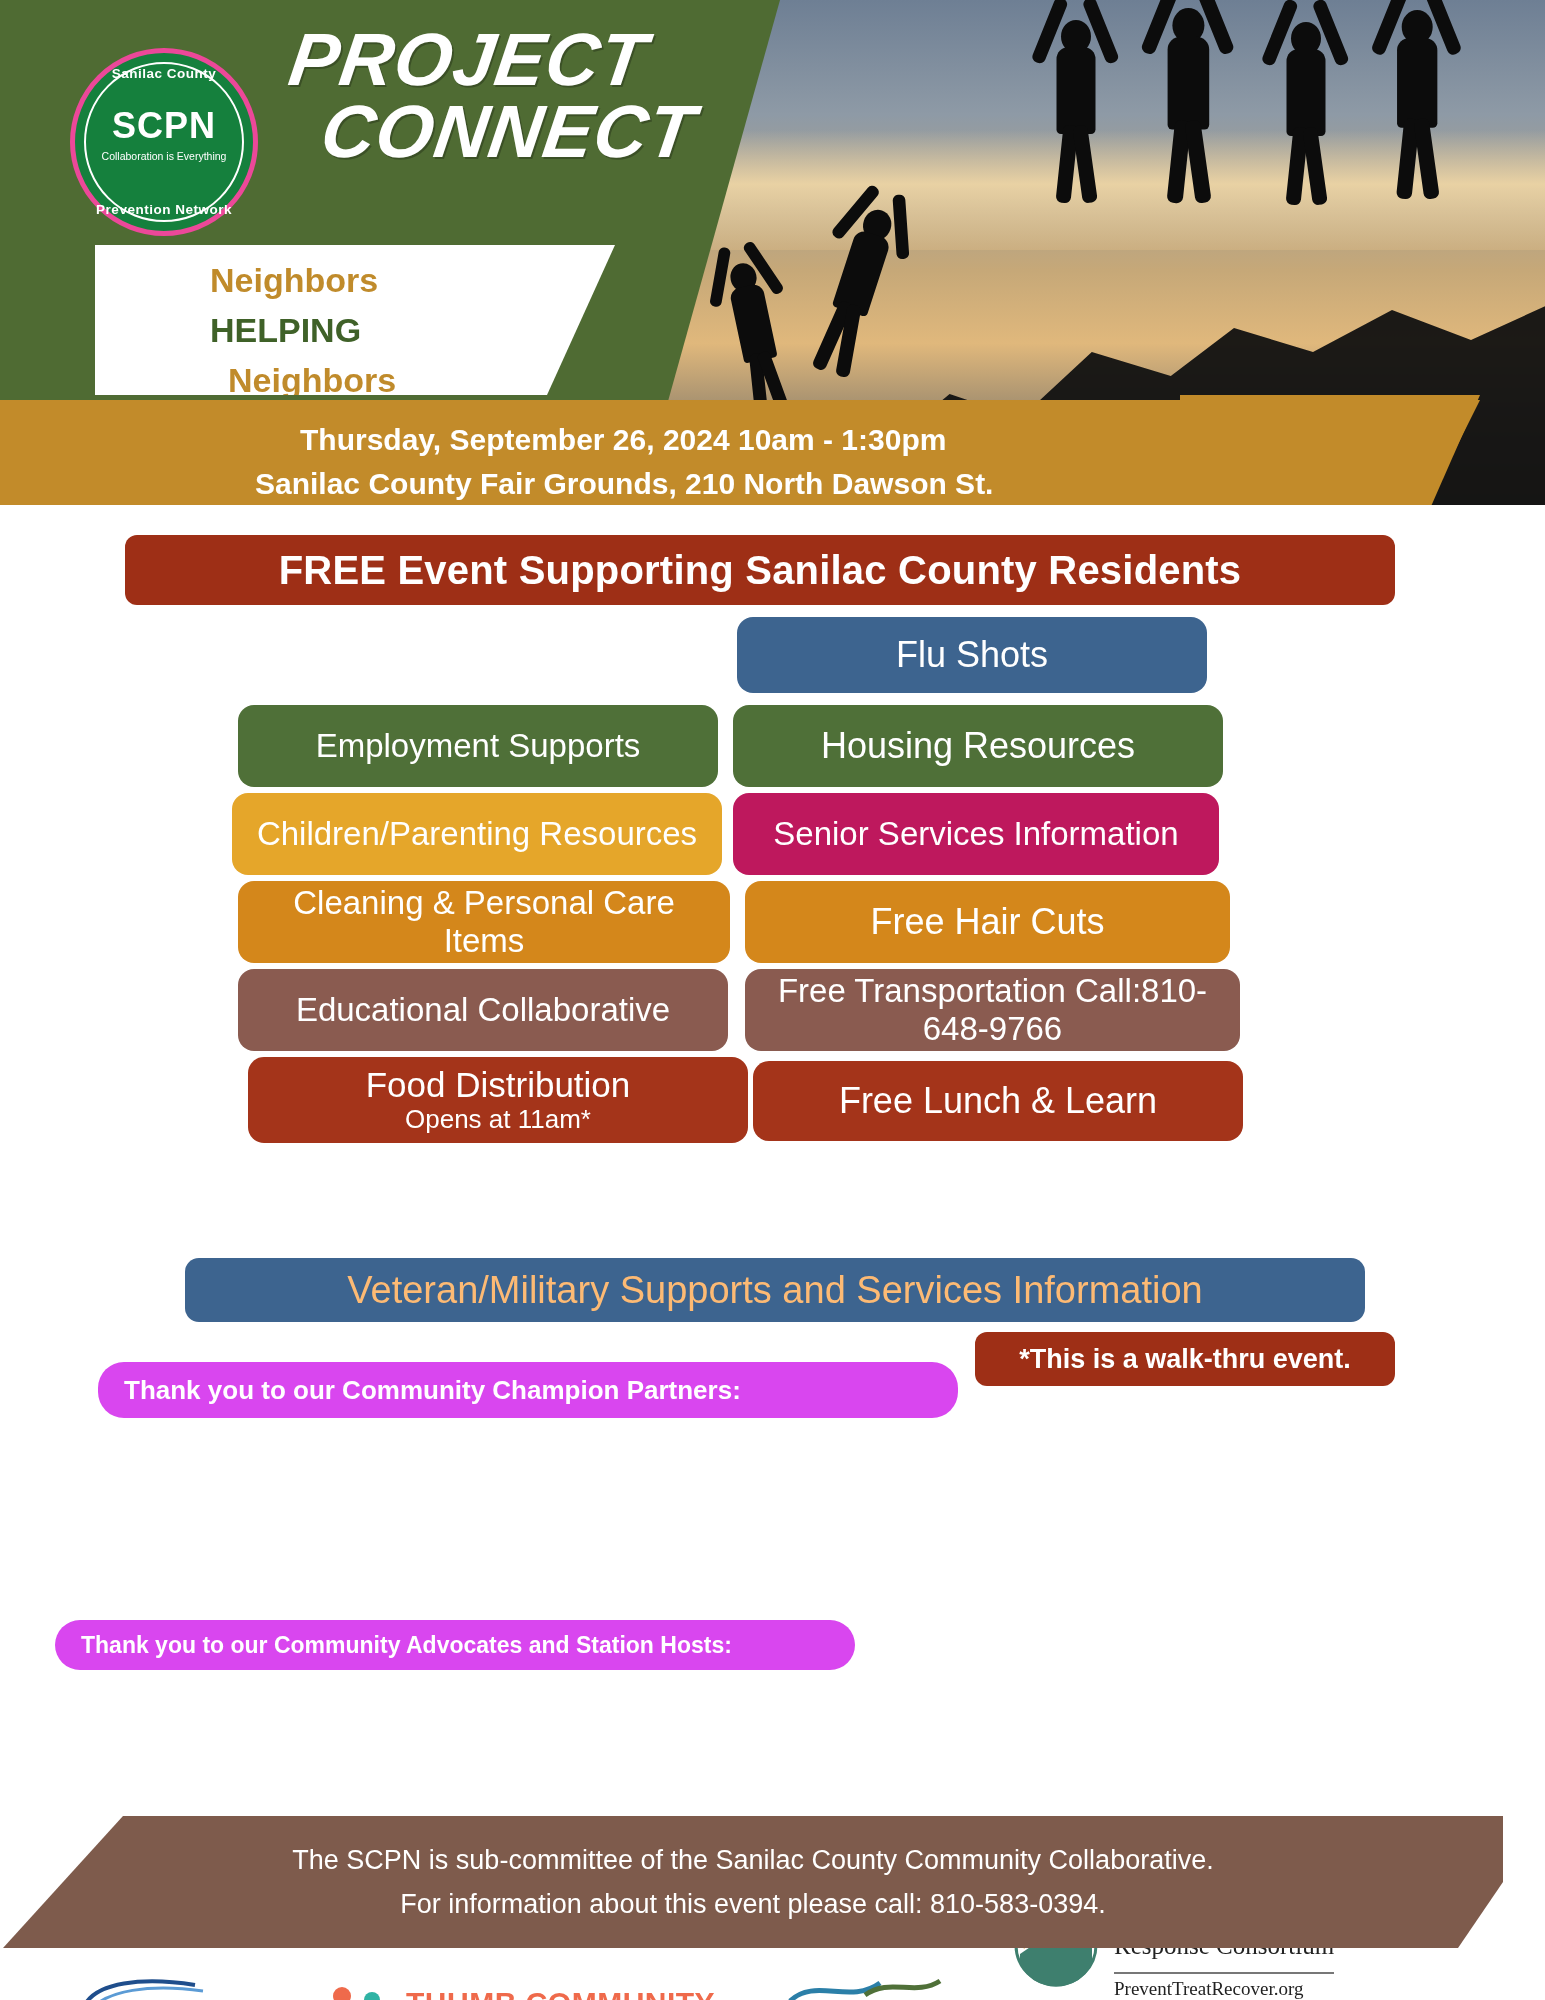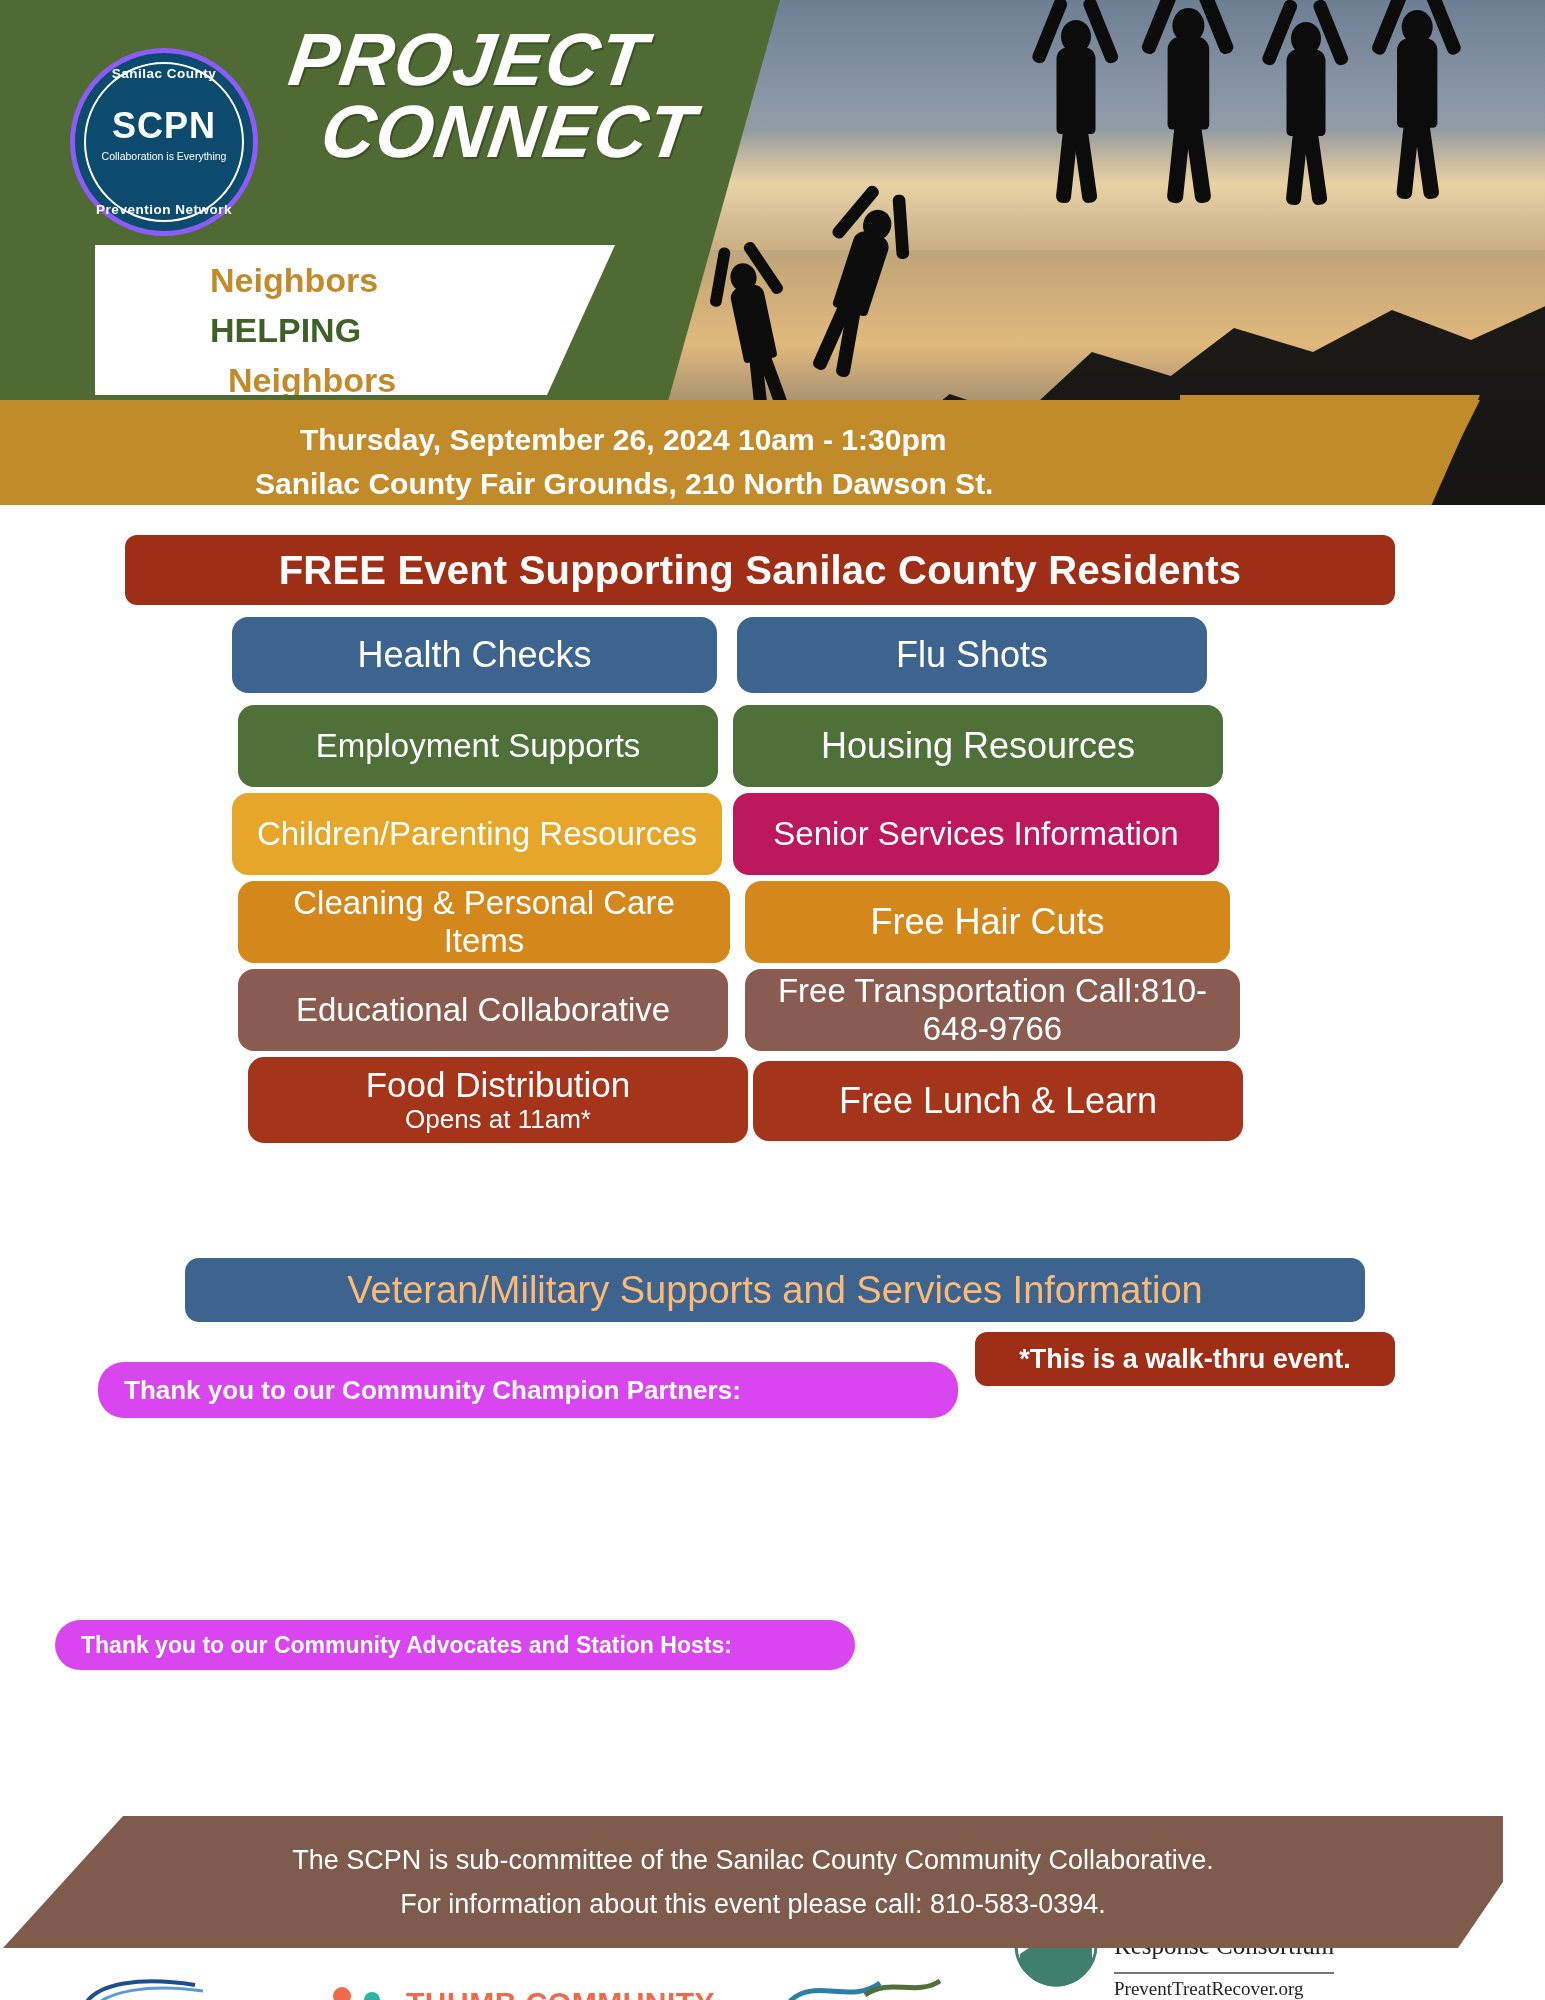--- a/index.html
+++ b/index.html
@@ -53,21 +53,21 @@
     position:absolute; left:1180px; top:395px; width:300px; height:125px;
     background:#c28b2a;
     clip-path: polygon(0 0, 300px 0, 245px 125px, 0 125px);
   }
   .hdr-white-strip {
     position:absolute; left:0; top:505px; width:1545px; height:15px; background:#fff;
   }
 
   .seal {
     position:absolute; left:70px; top:48px; width:188px; height:188px; border-radius:50%;
-    background:#0c4a6e; border:5px solid #8b5cf6; color:#fff; text-align:center;
+    background:#15803d; border:5px solid #ec4899; color:#fff; text-align:center;
   }
   .seal .ring { position:absolute; inset:9px; border-radius:50%; border:2px solid #ffffff; }
   .seal .top-arc { position:absolute; top:13px; left:0; width:100%; font-size:13.5px; font-weight:bold; letter-spacing:.5px; }
   .seal .bot-arc { position:absolute; bottom:14px; left:0; width:100%; font-size:13.5px; font-weight:bold; letter-spacing:.5px; }
   .seal .acro { position:absolute; top:52px; left:0; width:100%; font-size:36px; font-weight:bold; letter-spacing:1px; }
   .seal .tag { position:absolute; top:97px; left:0; width:100%; font-size:10.5px; line-height:12px; }
 
   .title {
     position:absolute; left:285px; top:24px; width:560px;
     color:#ffffff; font-weight:bold; font-style:italic;
@@ -242,23 +242,20 @@
     </div>
 
     <div class="hdr-white-strip"></div>
   </div>
 
   <div class="banner">FREE Event Supporting Sanilac County Residents</div>
 
   <div class="pills">
 
     <div class="row">
-      <div class="pill one" id="p0" style="left:232px; top:0; width:485px; height:76px; background:#3d648f;">
-        <span>Health Checks</span>
-      </div>
       <div class="pill one" id="p1" style="left:737px; top:0; width:470px; height:76px; background:#3d648f;">
         <span>Flu Shots</span>
       </div>
     </div>
 
     <div class="row">
       <div class="pill two" style="left:238px; top:0; width:480px; height:82px; background:#4f7038;">
         <span>Employment Supports</span>
       </div>
       <div class="pill one" style="left:733px; top:0; width:490px; height:82px; background:#4f7038;">

